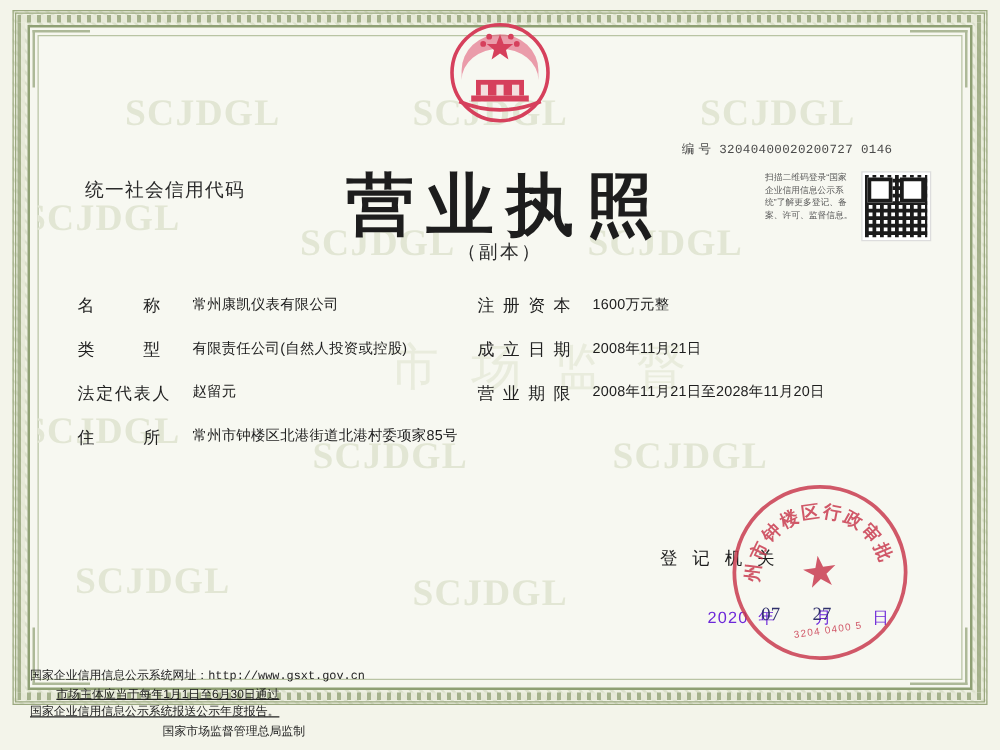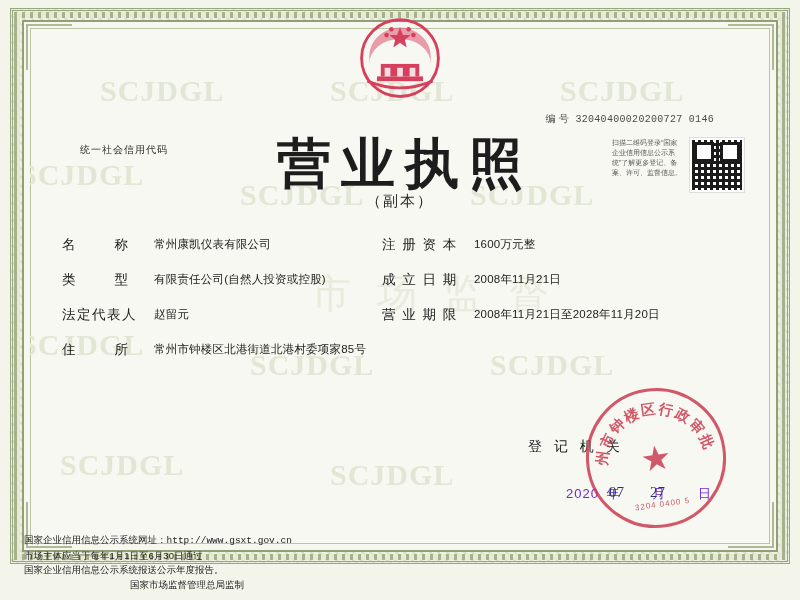--- a/index.html
+++ b/index.html
@@ -119,22 +119,22 @@
     position: relative;
   }
   .qr::before, .qr::after {
     content: ""; position: absolute; width: 14px; height: 14px;
     border: 3px solid #1b1b1b; background: #fff;
   }
   .qr::before { left: 2px; top: 2px; }
   .qr::after { right: 2px; top: 2px; }
 
   .uscc-label {
-    position: absolute; left: 80px; top: 143px;
-    font-size: 10px; color: #2b2b2b; letter-spacing: 1px;
+    position: absolute; left: 68px; top: 143px;
+    font-size: 15px; color: #2b2b2b; letter-spacing: 1px;
     z-index: 6;
   }
   .uscc-value {
     position: absolute; left: 66px; top: 168px;
     font-size: 12px; color: #2b2b2b;
     font-family: "Liberation Mono", monospace;
     z-index: 6; letter-spacing: .2px;
   }
   .uscc-value .pages { margin-left: 16px; }
 
@@ -234,21 +234,21 @@
   .footer {
     position: absolute; left: 0; right: 0; bottom: 8px;
     display: flex; align-items: flex-start;
     padding: 0 24px;
     font-size: 9.5px; color: #222;
     z-index: 6;
     flex-direction: column;
   }
   .footer-left { width: 300px; line-height: 1.5; }
   .footer-left .url { font-family: "Liberation Mono", monospace; font-size: 9.5px; }
-  .footer-mid { flex: 1; text-align: left; line-height: 1.5; }
+  .footer-mid { flex: 1; text-align: right; line-height: 1.5; text-decoration: underline; }
   .footer-right { width: 220px; text-align: right; padding-top: 2px; }
 </style>
 </head>
 <body>
 
 <div id="certificate">
 
   <div class="frame-outer"></div>
   <div class="frame-lace"></div>
   <div class="frame-mid"></div>

